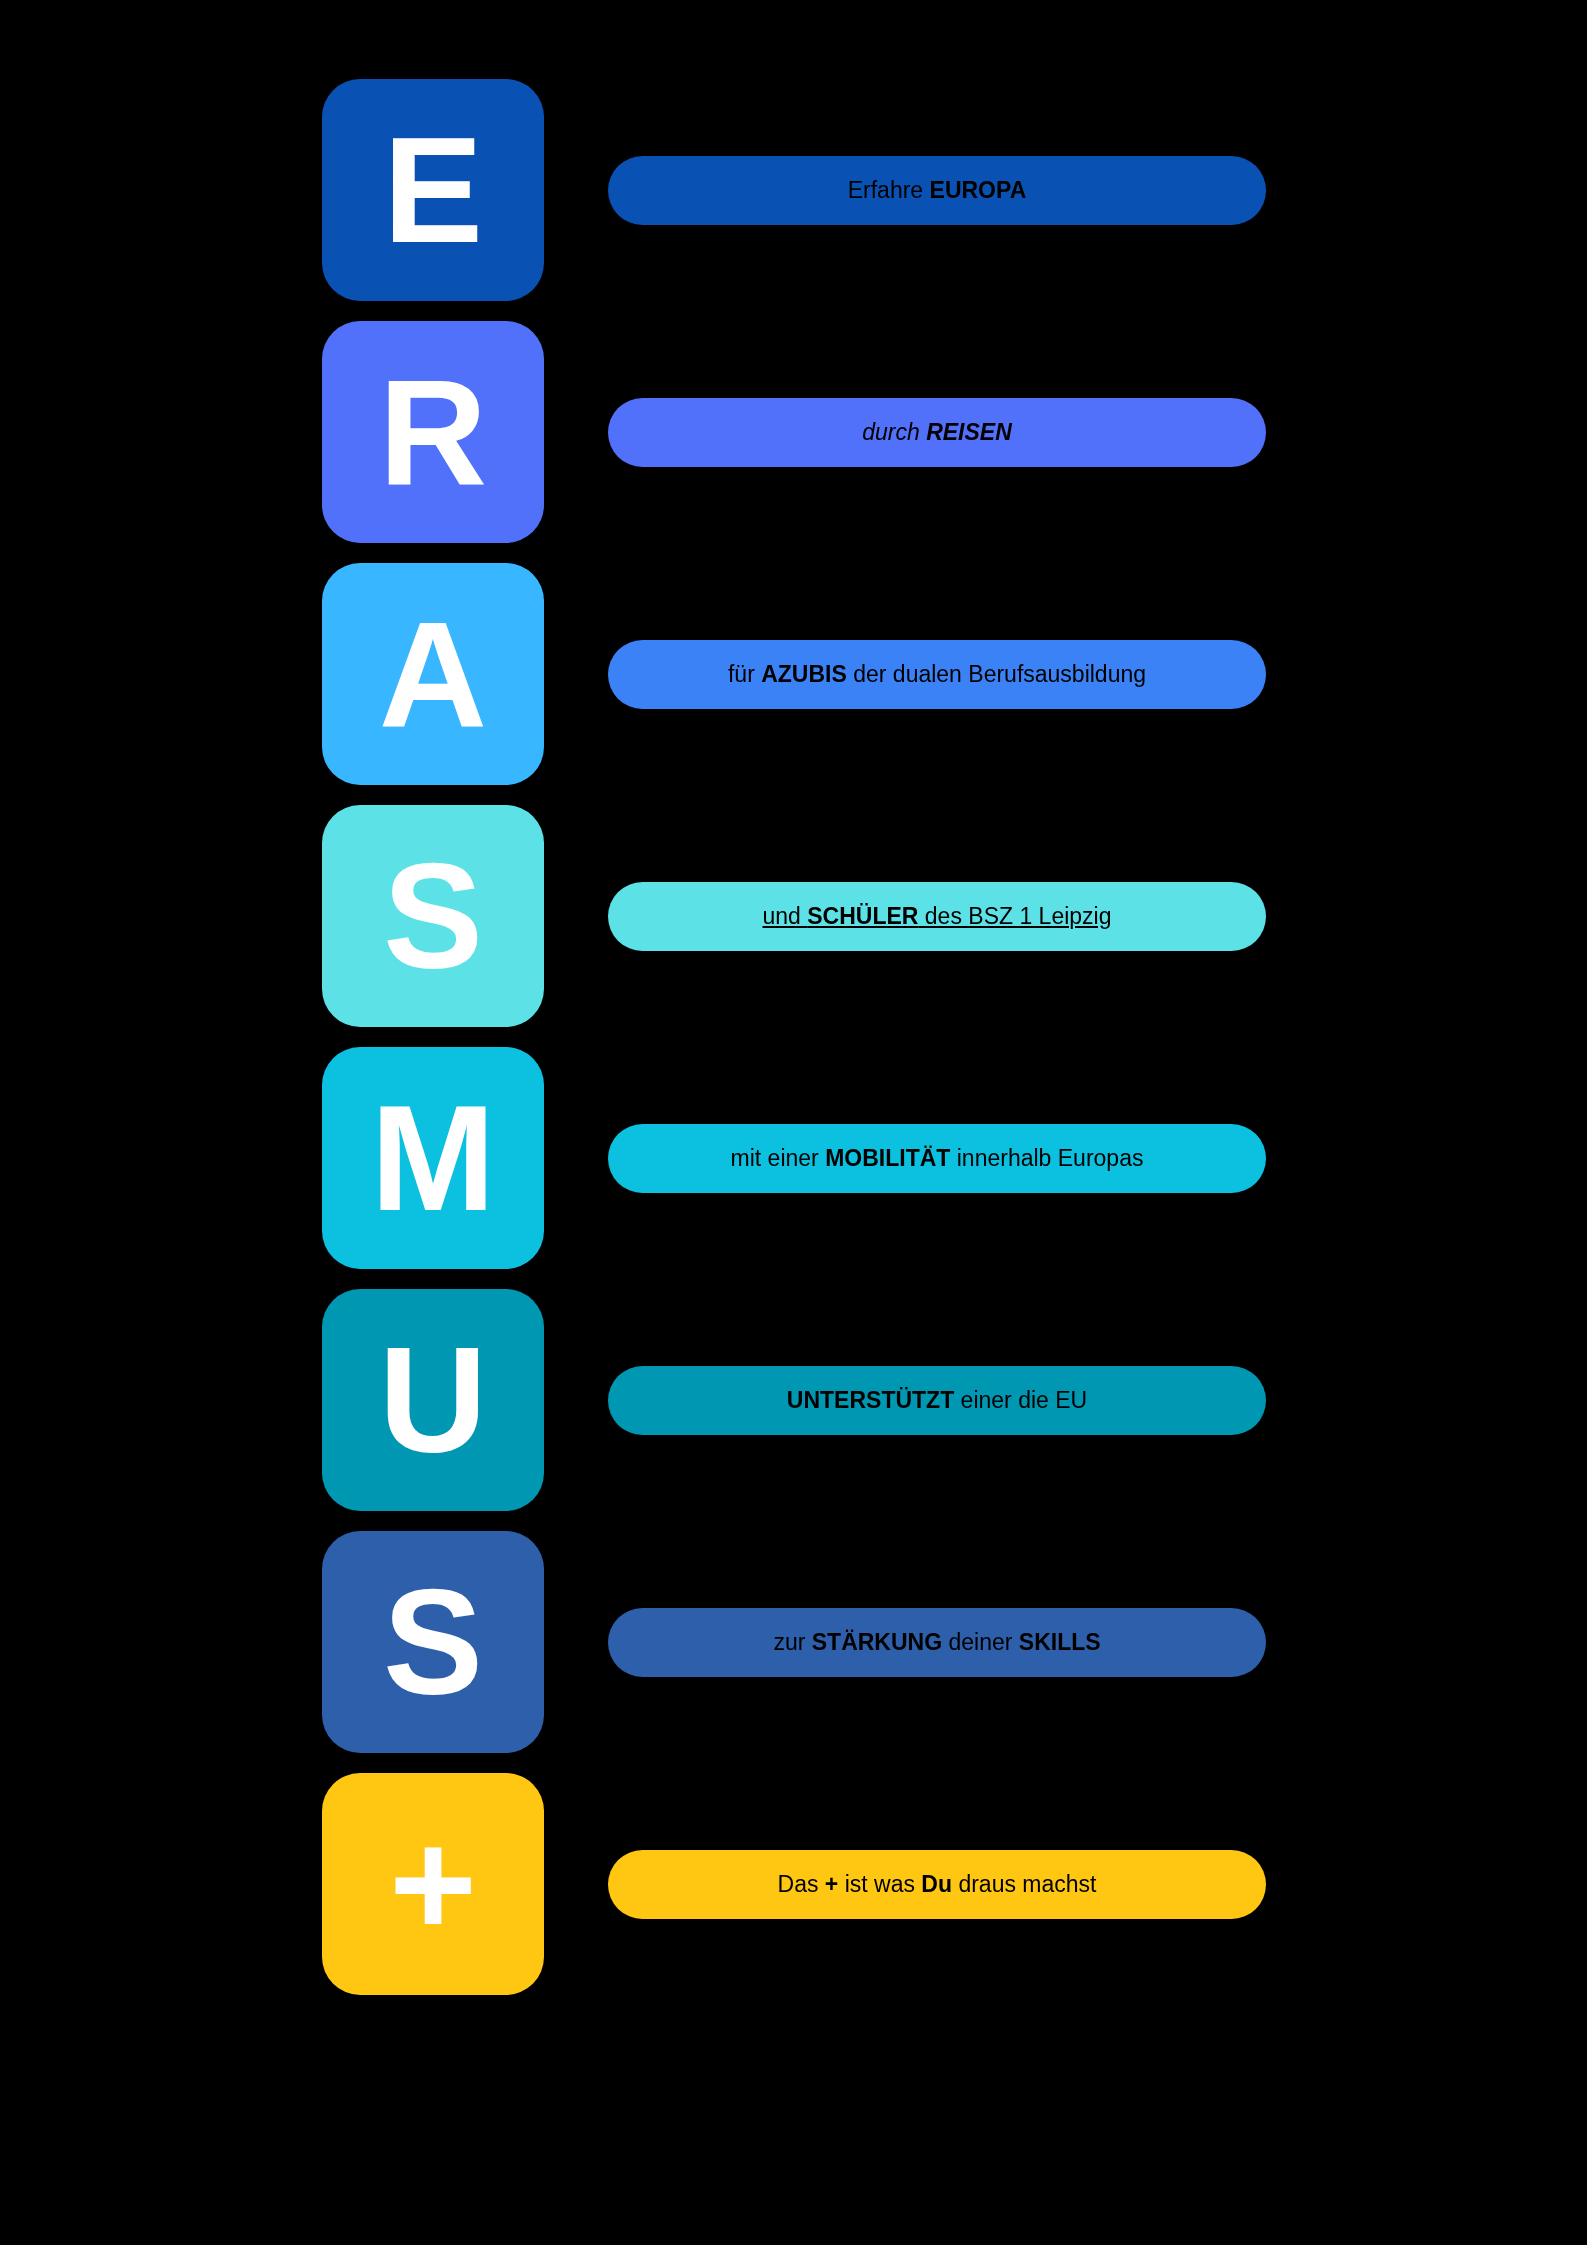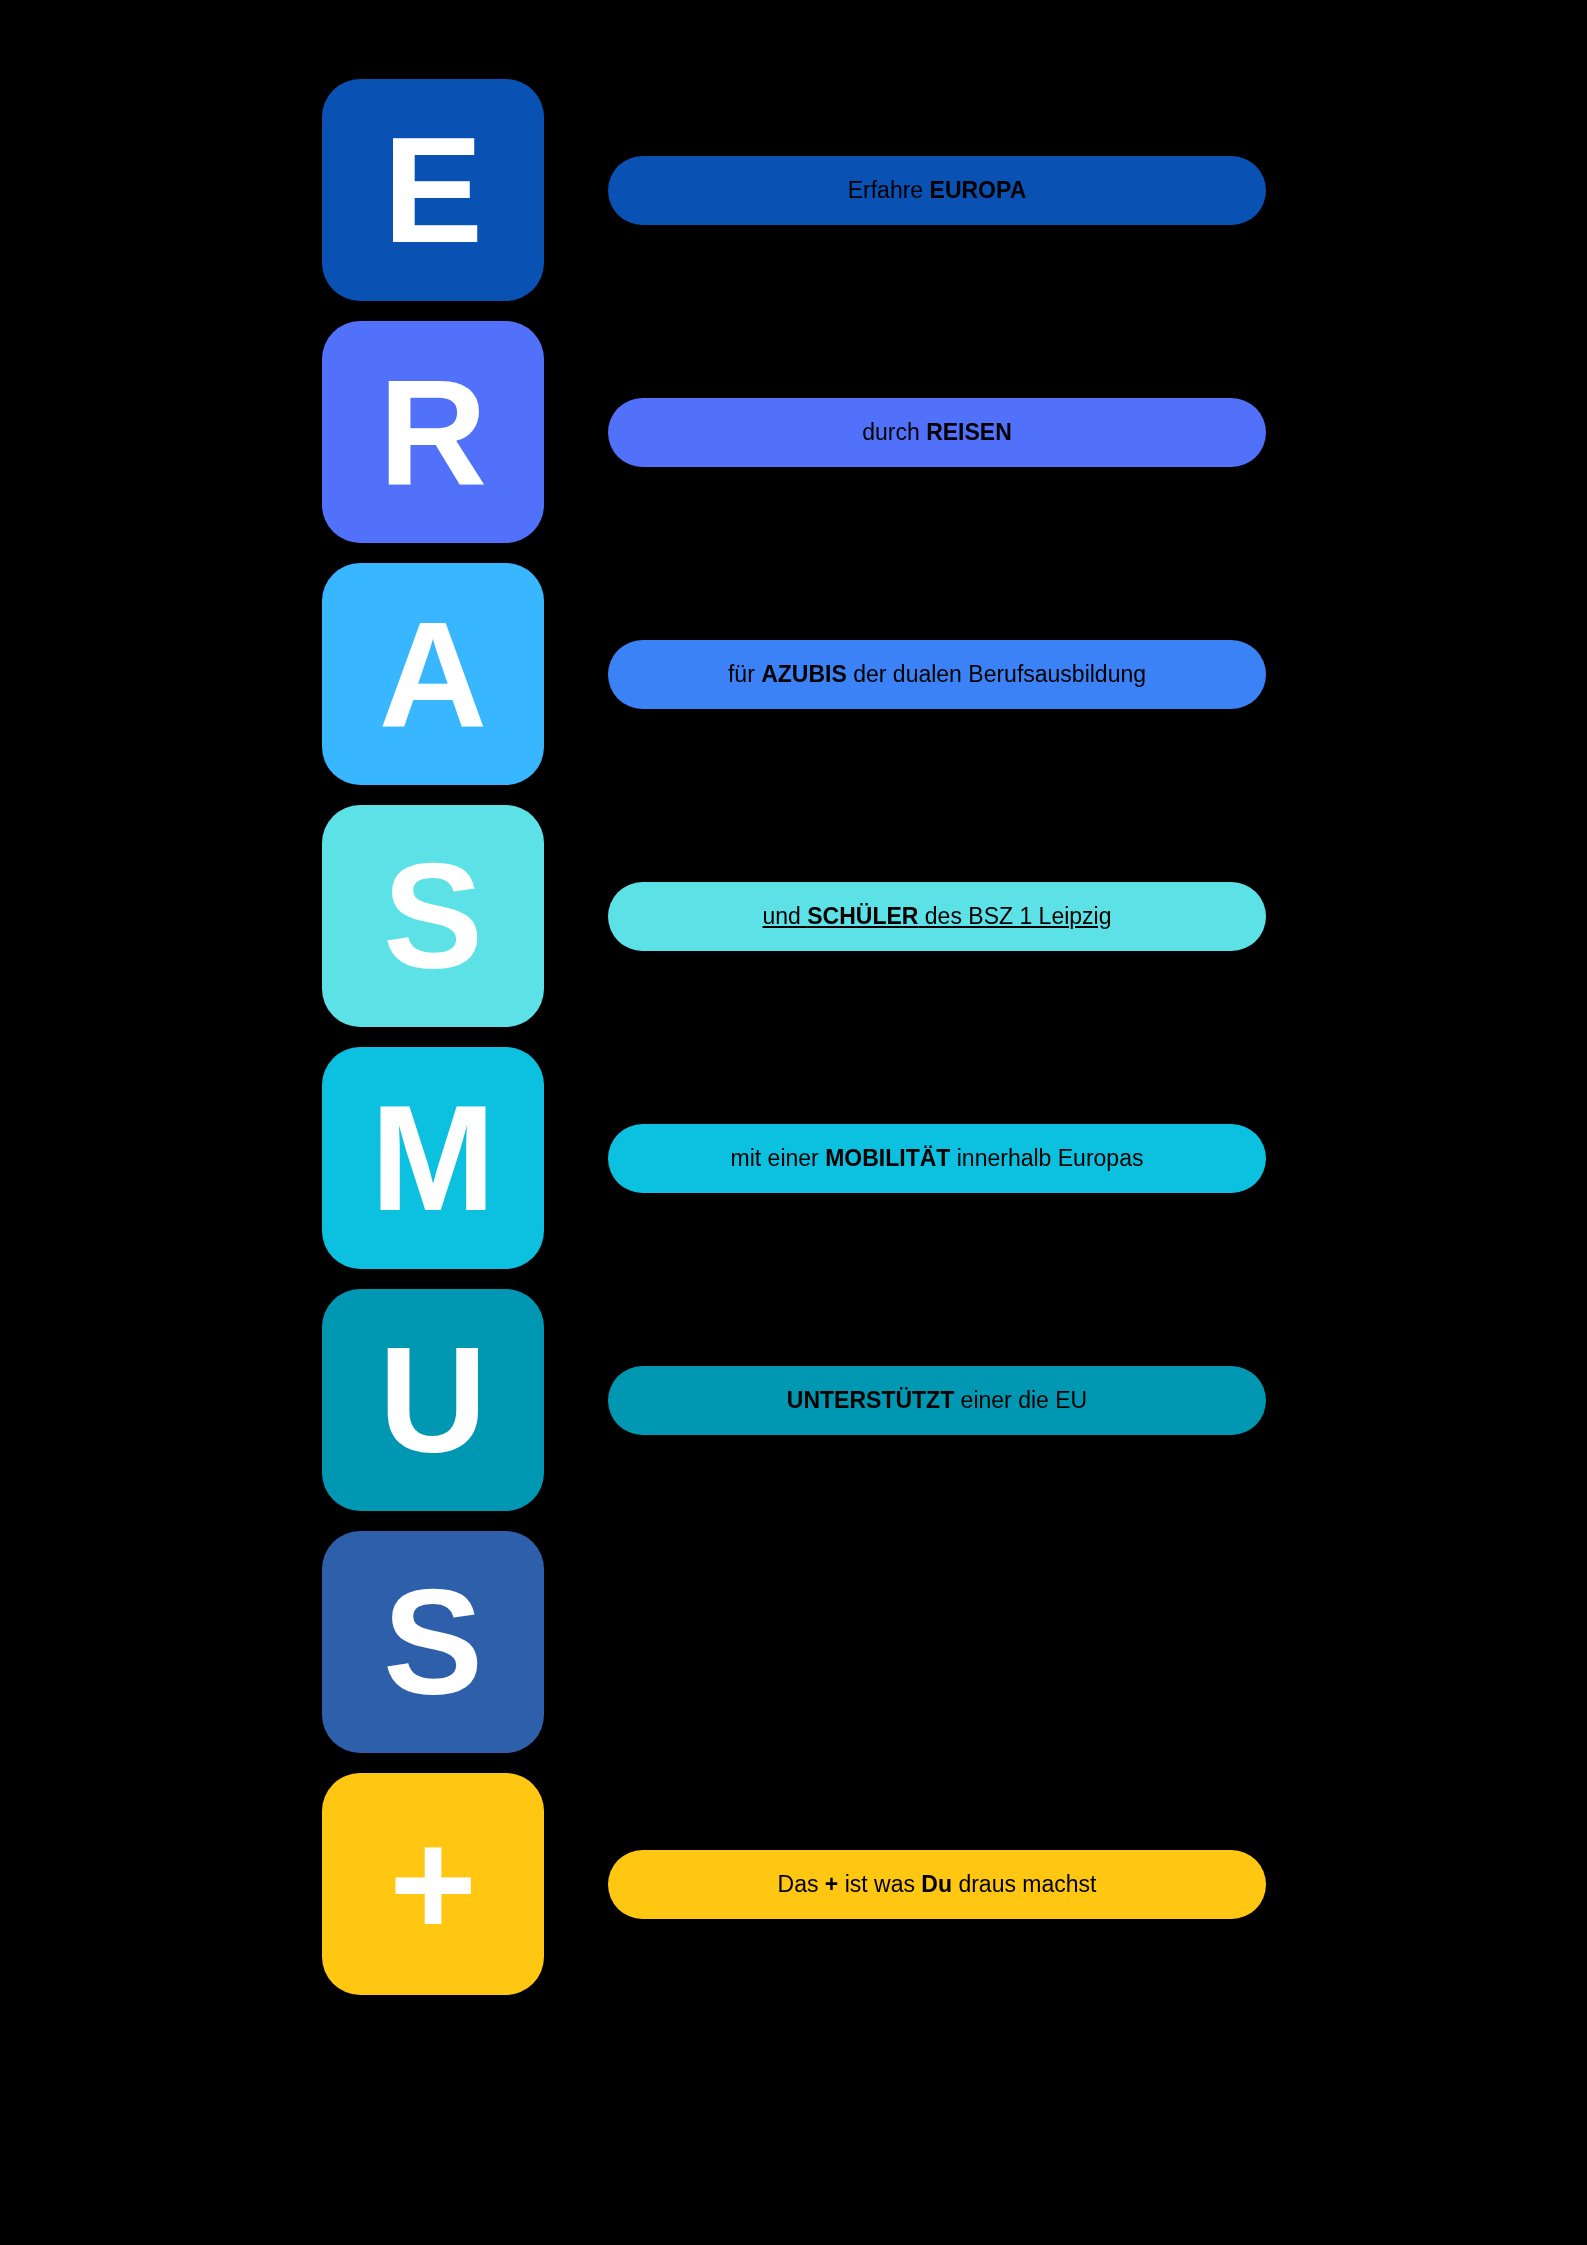--- a/index.html
+++ b/index.html
@@ -75,21 +75,21 @@
           <span></span>
           <span class="b"></span>
           <span></span>
       </div>
     </div>
 
     <div class="row">
       <div class="square" style="background: rgb(82, 113, 250);">
         <span class="letter">R</span>
       </div>
-      <div class="pill" style="background: rgb(82, 113, 250);">
+      <div class="pill" style="background: rgb(82, 113, 250); font-style: italic;">
         <span>durch </span>
           <span class="b">REISEN</span>
           <span></span>
           <span class="b"></span>
           <span></span>
       </div>
     </div>
 
     <div class="row">
       <div class="square" style="background: rgb(56, 182, 255);">
@@ -140,20 +140,27 @@
           <span> einer die EU</span>
           <span class="b"></span>
           <span></span>
       </div>
     </div>
 
     <div class="row">
       <div class="square" style="background: rgb(46, 95, 170);">
         <span class="letter">S</span>
       </div>
+      <div class="pill" style="background: rgb(46, 95, 170);">
+        <span>zur </span>
+          <span class="b">STÄRKUNG</span>
+          <span> deiner </span>
+          <span class="b">SKILLS</span>
+          <span></span>
+      </div>
     </div>
 
     <div class="row">
       <div class="square" style="background: rgb(255, 199, 18);">
         <span class="letter">+</span>
       </div>
       <div class="pill" style="background: rgb(255, 199, 18);">
         <span>Das </span>
           <span class="b">+</span>
           <span> ist was </span>

